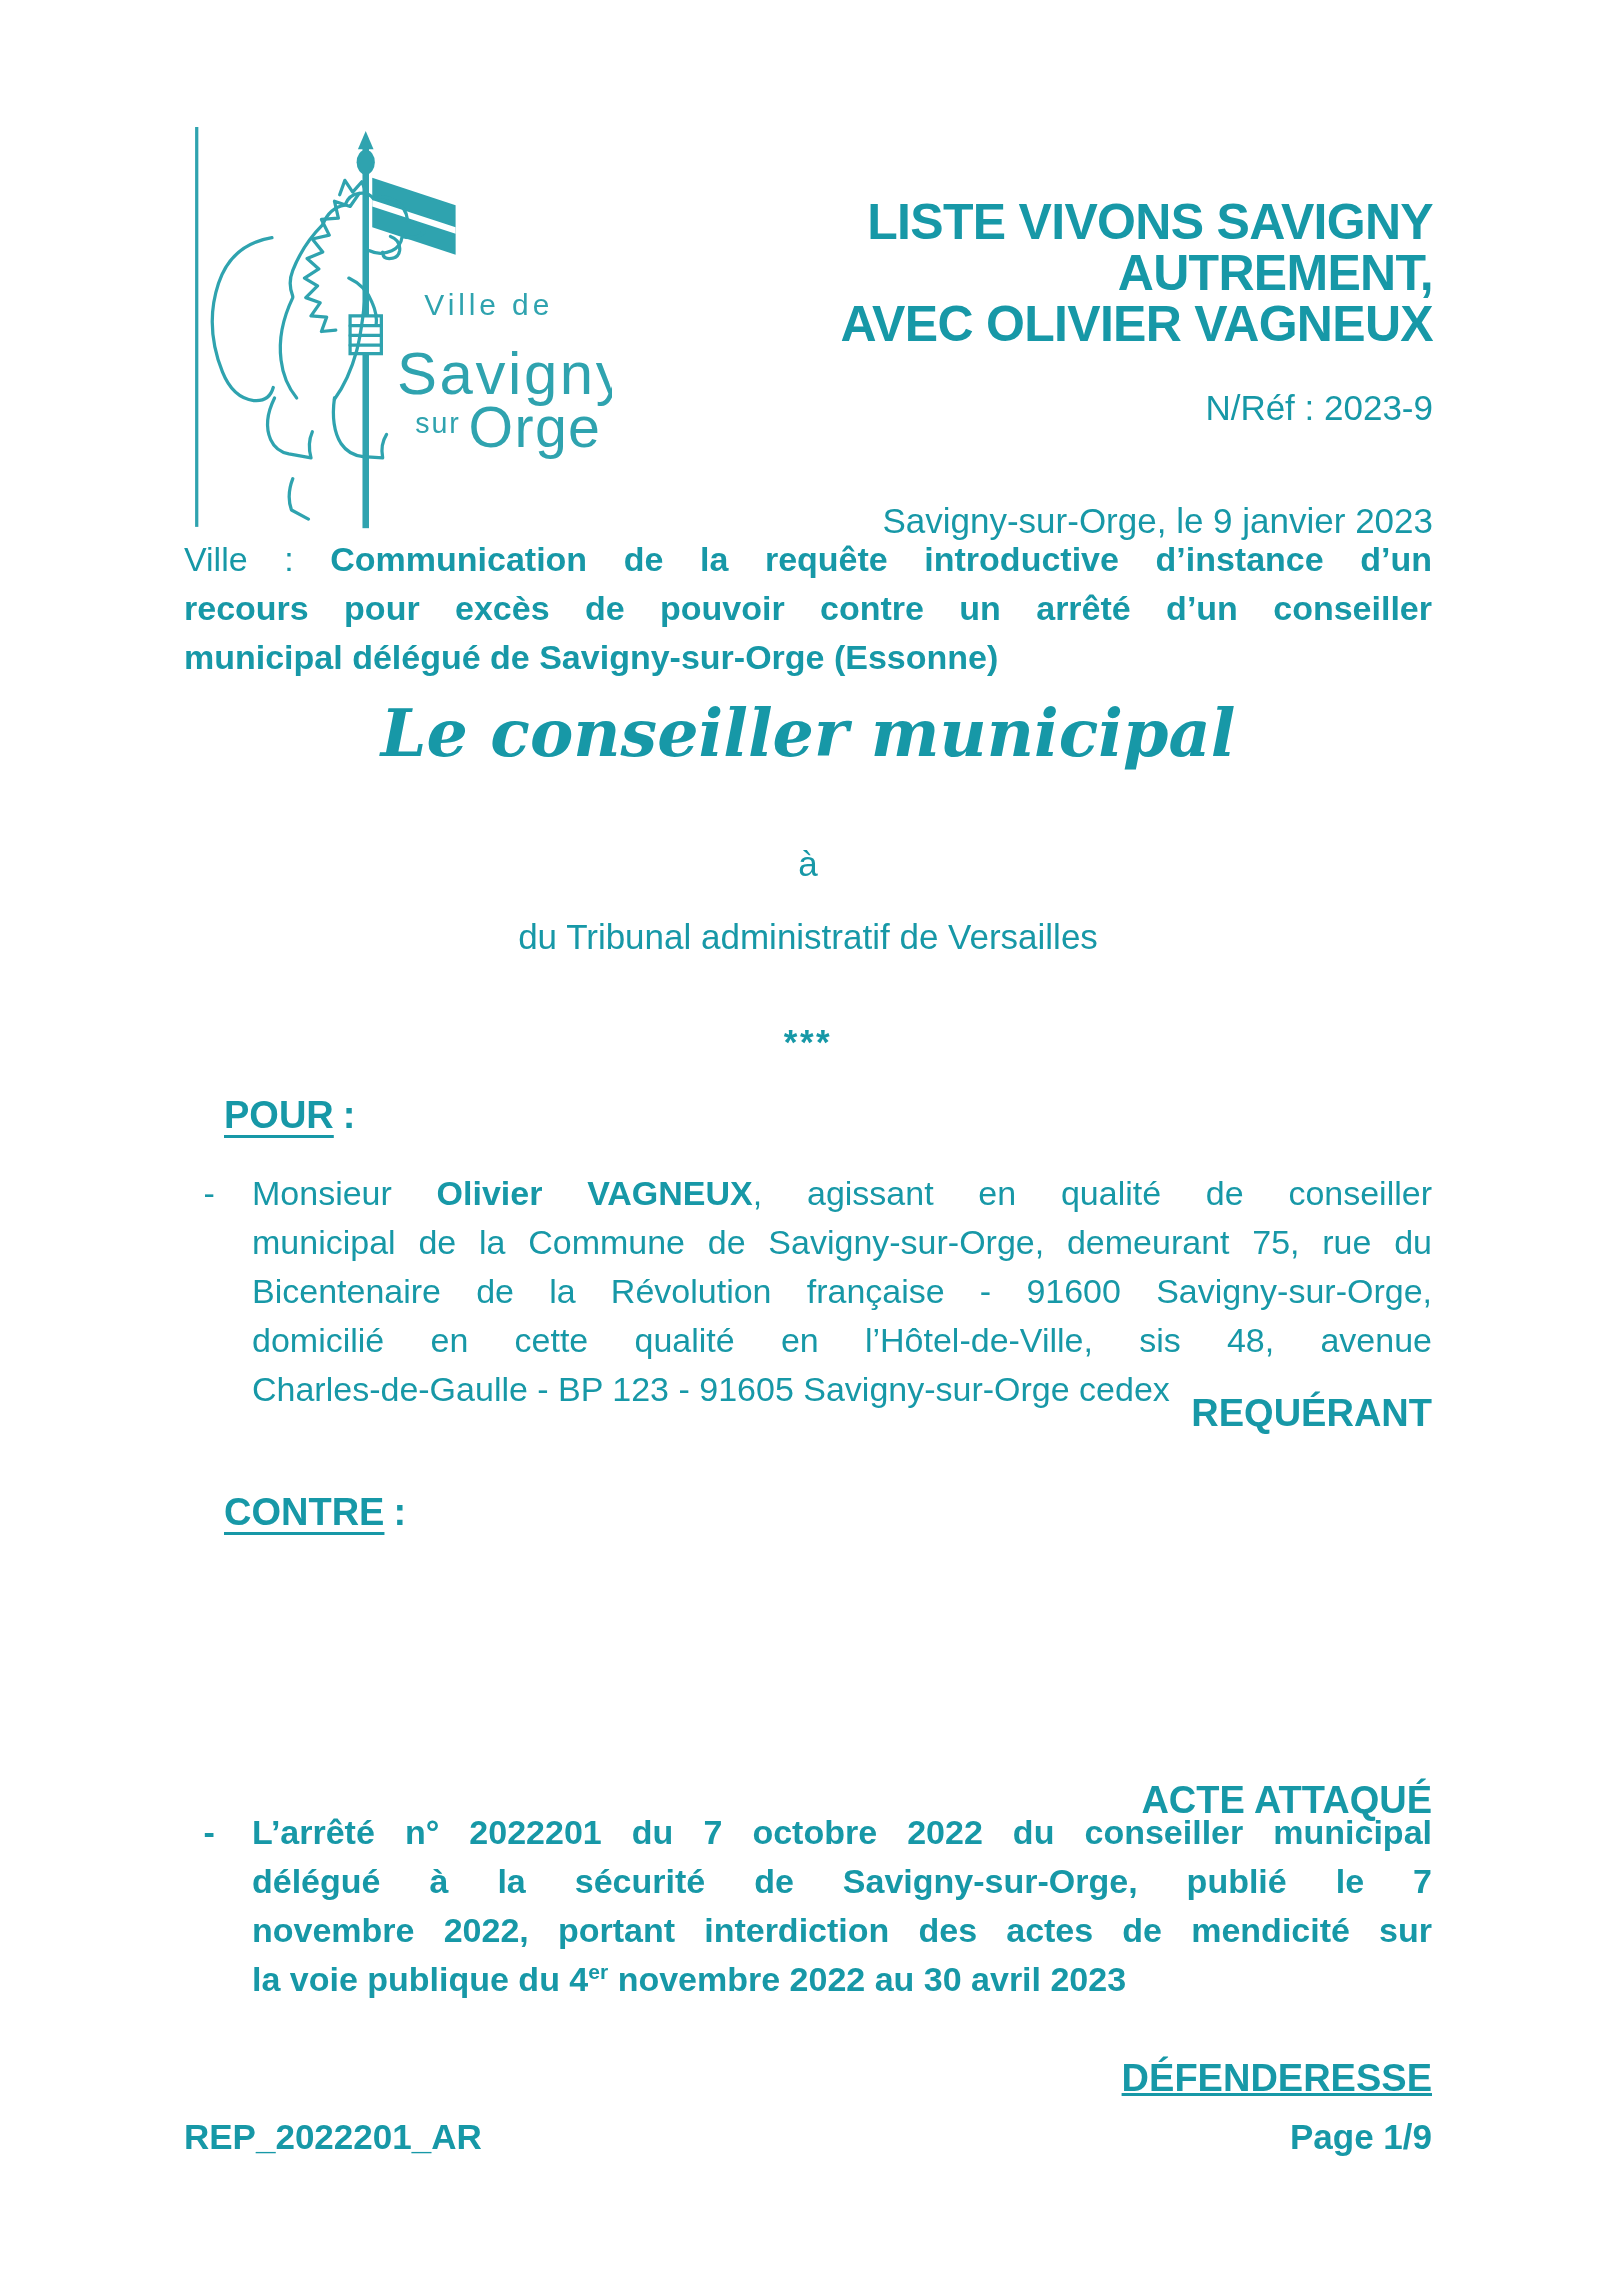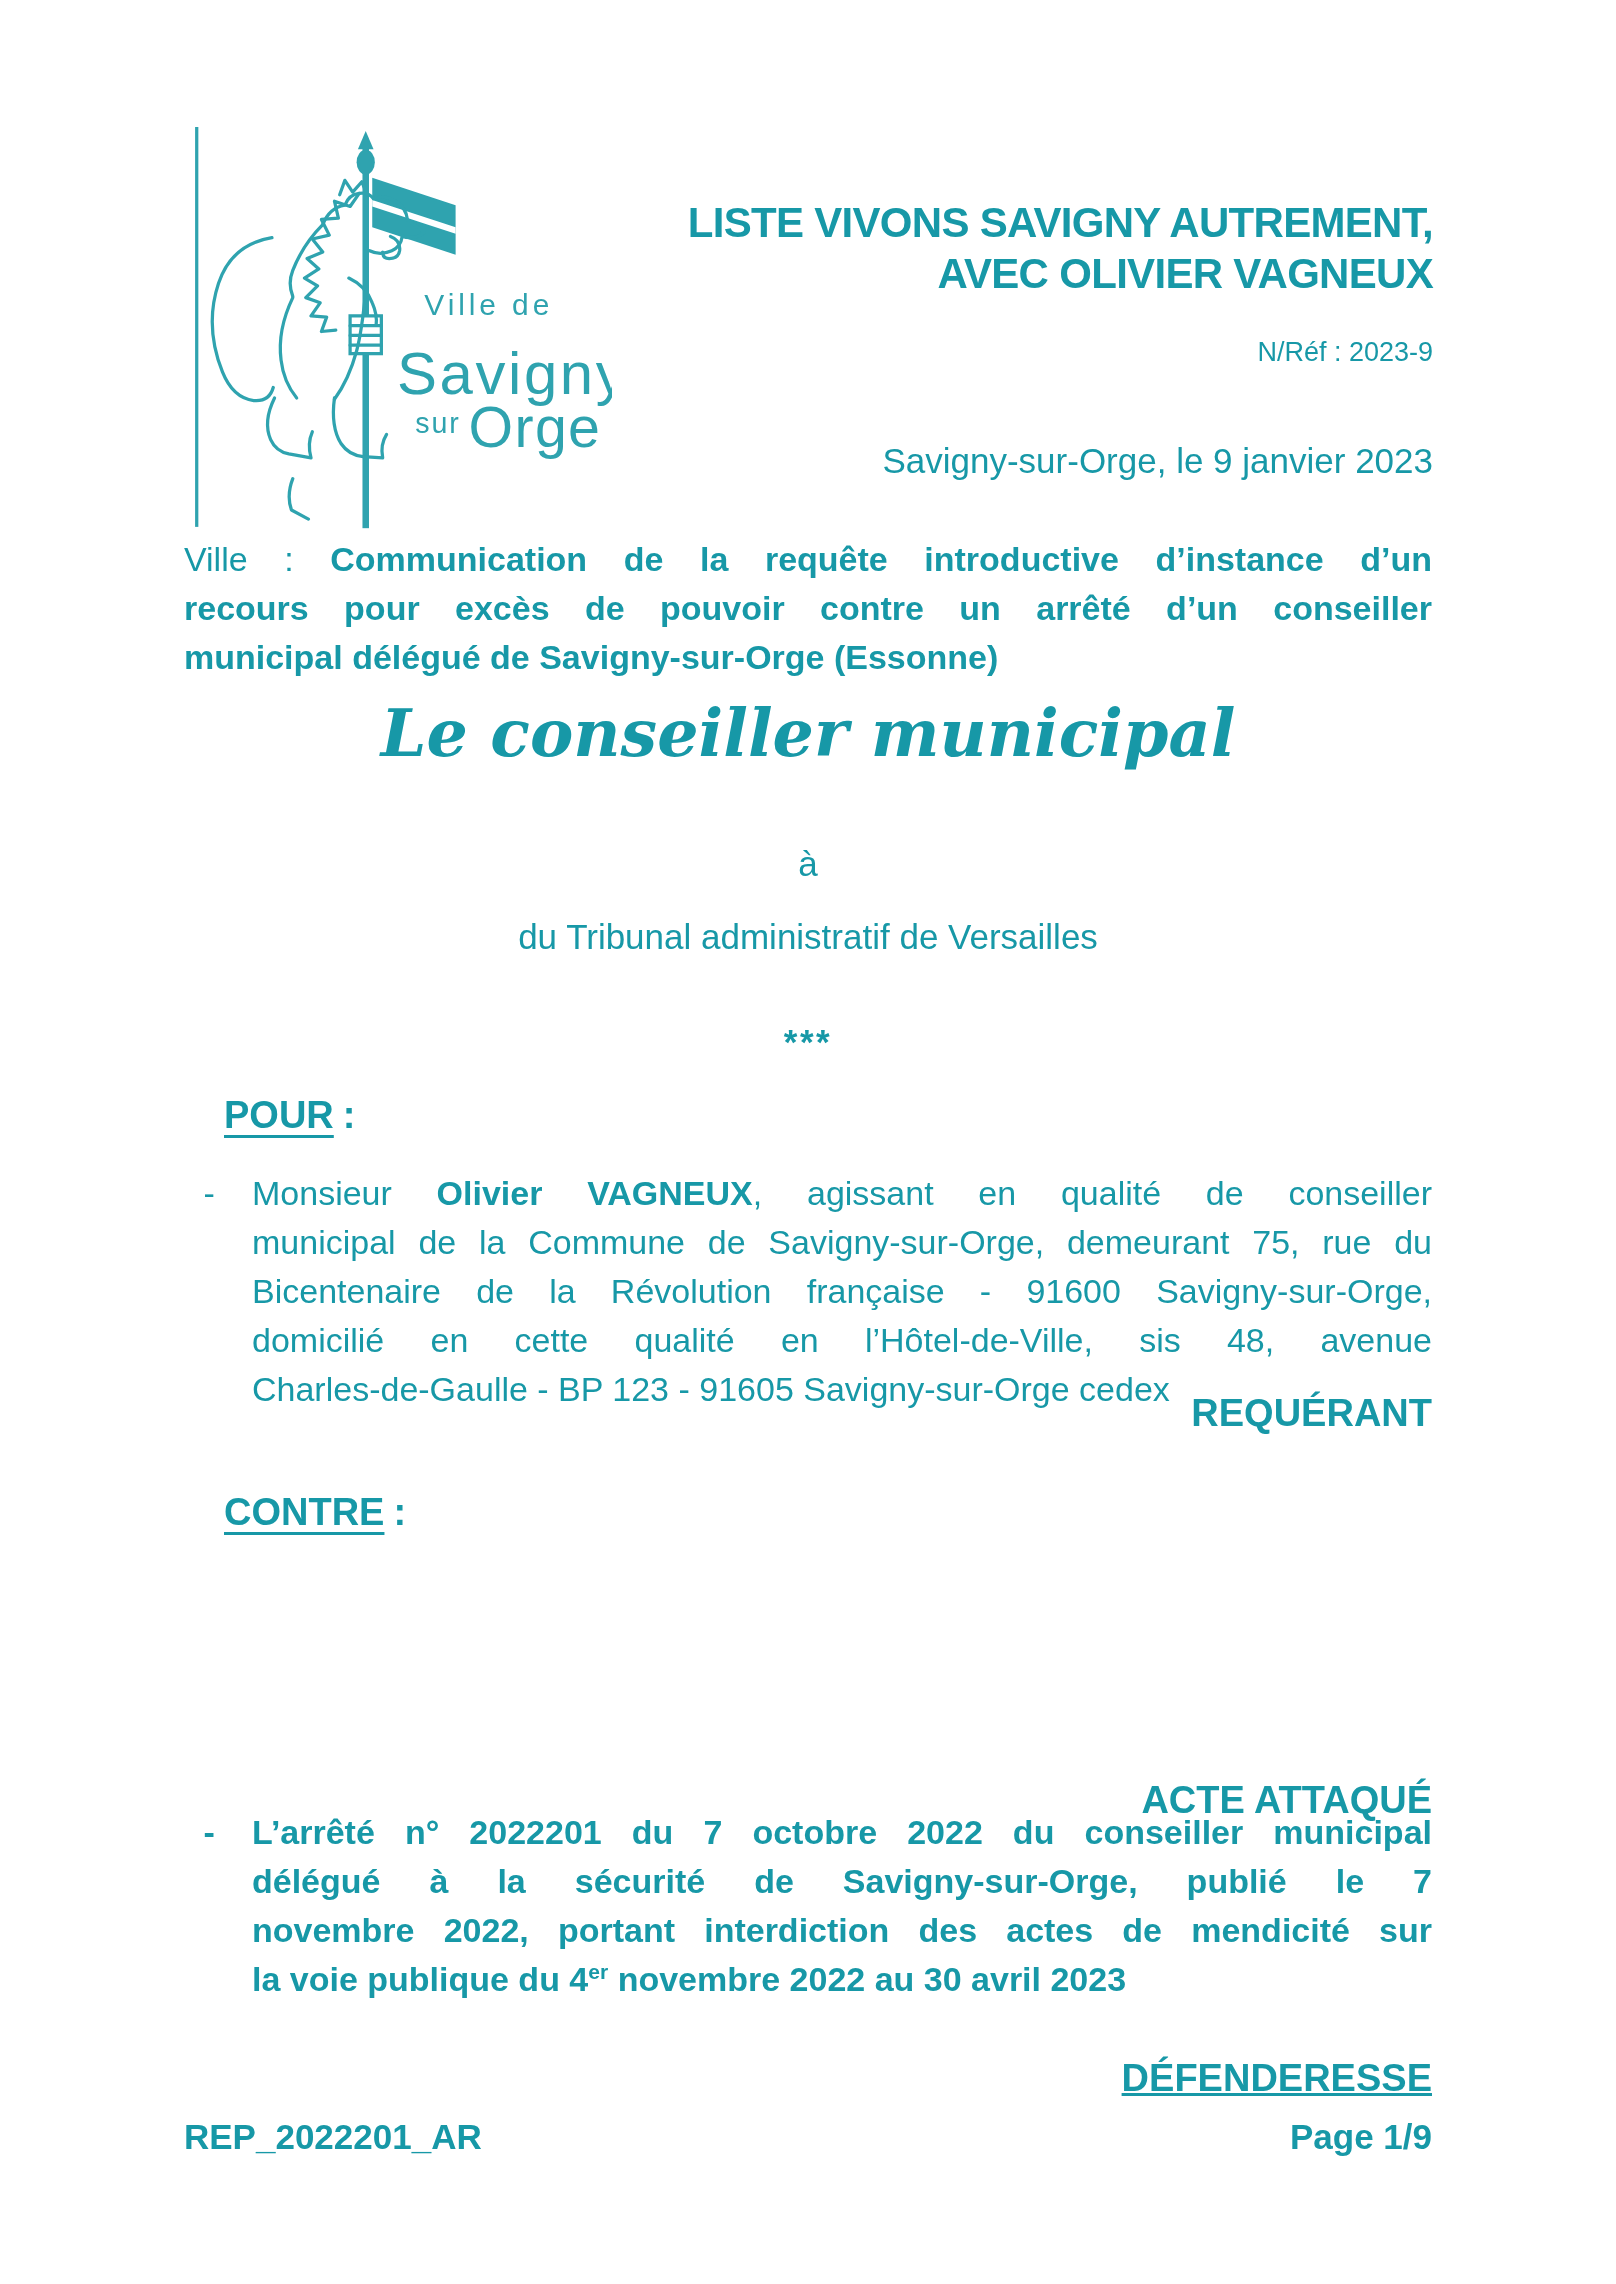--- a/index.html
+++ b/index.html
@@ -17,22 +17,22 @@
   .logo svg{width:100%;height:100%;}
   .logo .stroke{fill:none;stroke:#2fa3af;stroke-width:5;stroke-linecap:round;stroke-linejoin:round;}
   .logo .fillc{fill:#2fa3af;}
   .logo text{fill:#2fa3af;font-family:"Liberation Sans","DejaVu Sans",sans-serif;}
   .lg-top{font-size:46px;letter-spacing:6px;}
   .lg-main{font-size:92px;letter-spacing:4px;}
   .lg-small{font-size:44px;letter-spacing:3px;}
   .lg-large{font-size:88px;letter-spacing:2px;}
 
   .head-right{position:absolute;left:612px;right:184px;top:197px;text-align:right;}
-  .doc-title{font-weight:700;font-size:42px;line-height:51px;letter-spacing:-0.7px;}
-  .ref{margin-top:38px;font-size:27px;}
+  .doc-title{font-weight:700;font-size:50px;line-height:51px;letter-spacing:-0.7px;}
+  .ref{margin-top:38px;font-size:35px;}
   .dateline{margin-top:73px;font-size:35px;}
 
   
   .abs{position:absolute;left:184px;width:1248px;}
   .jline{text-align:justify;text-align-last:justify;line-height:49px;}
   .jline.last{text-align-last:left;}
   .b{font-weight:700;}
   sup.sp{font-size:0.62em;vertical-align:super;line-height:0;}
 
   .objet{top:535px;}

